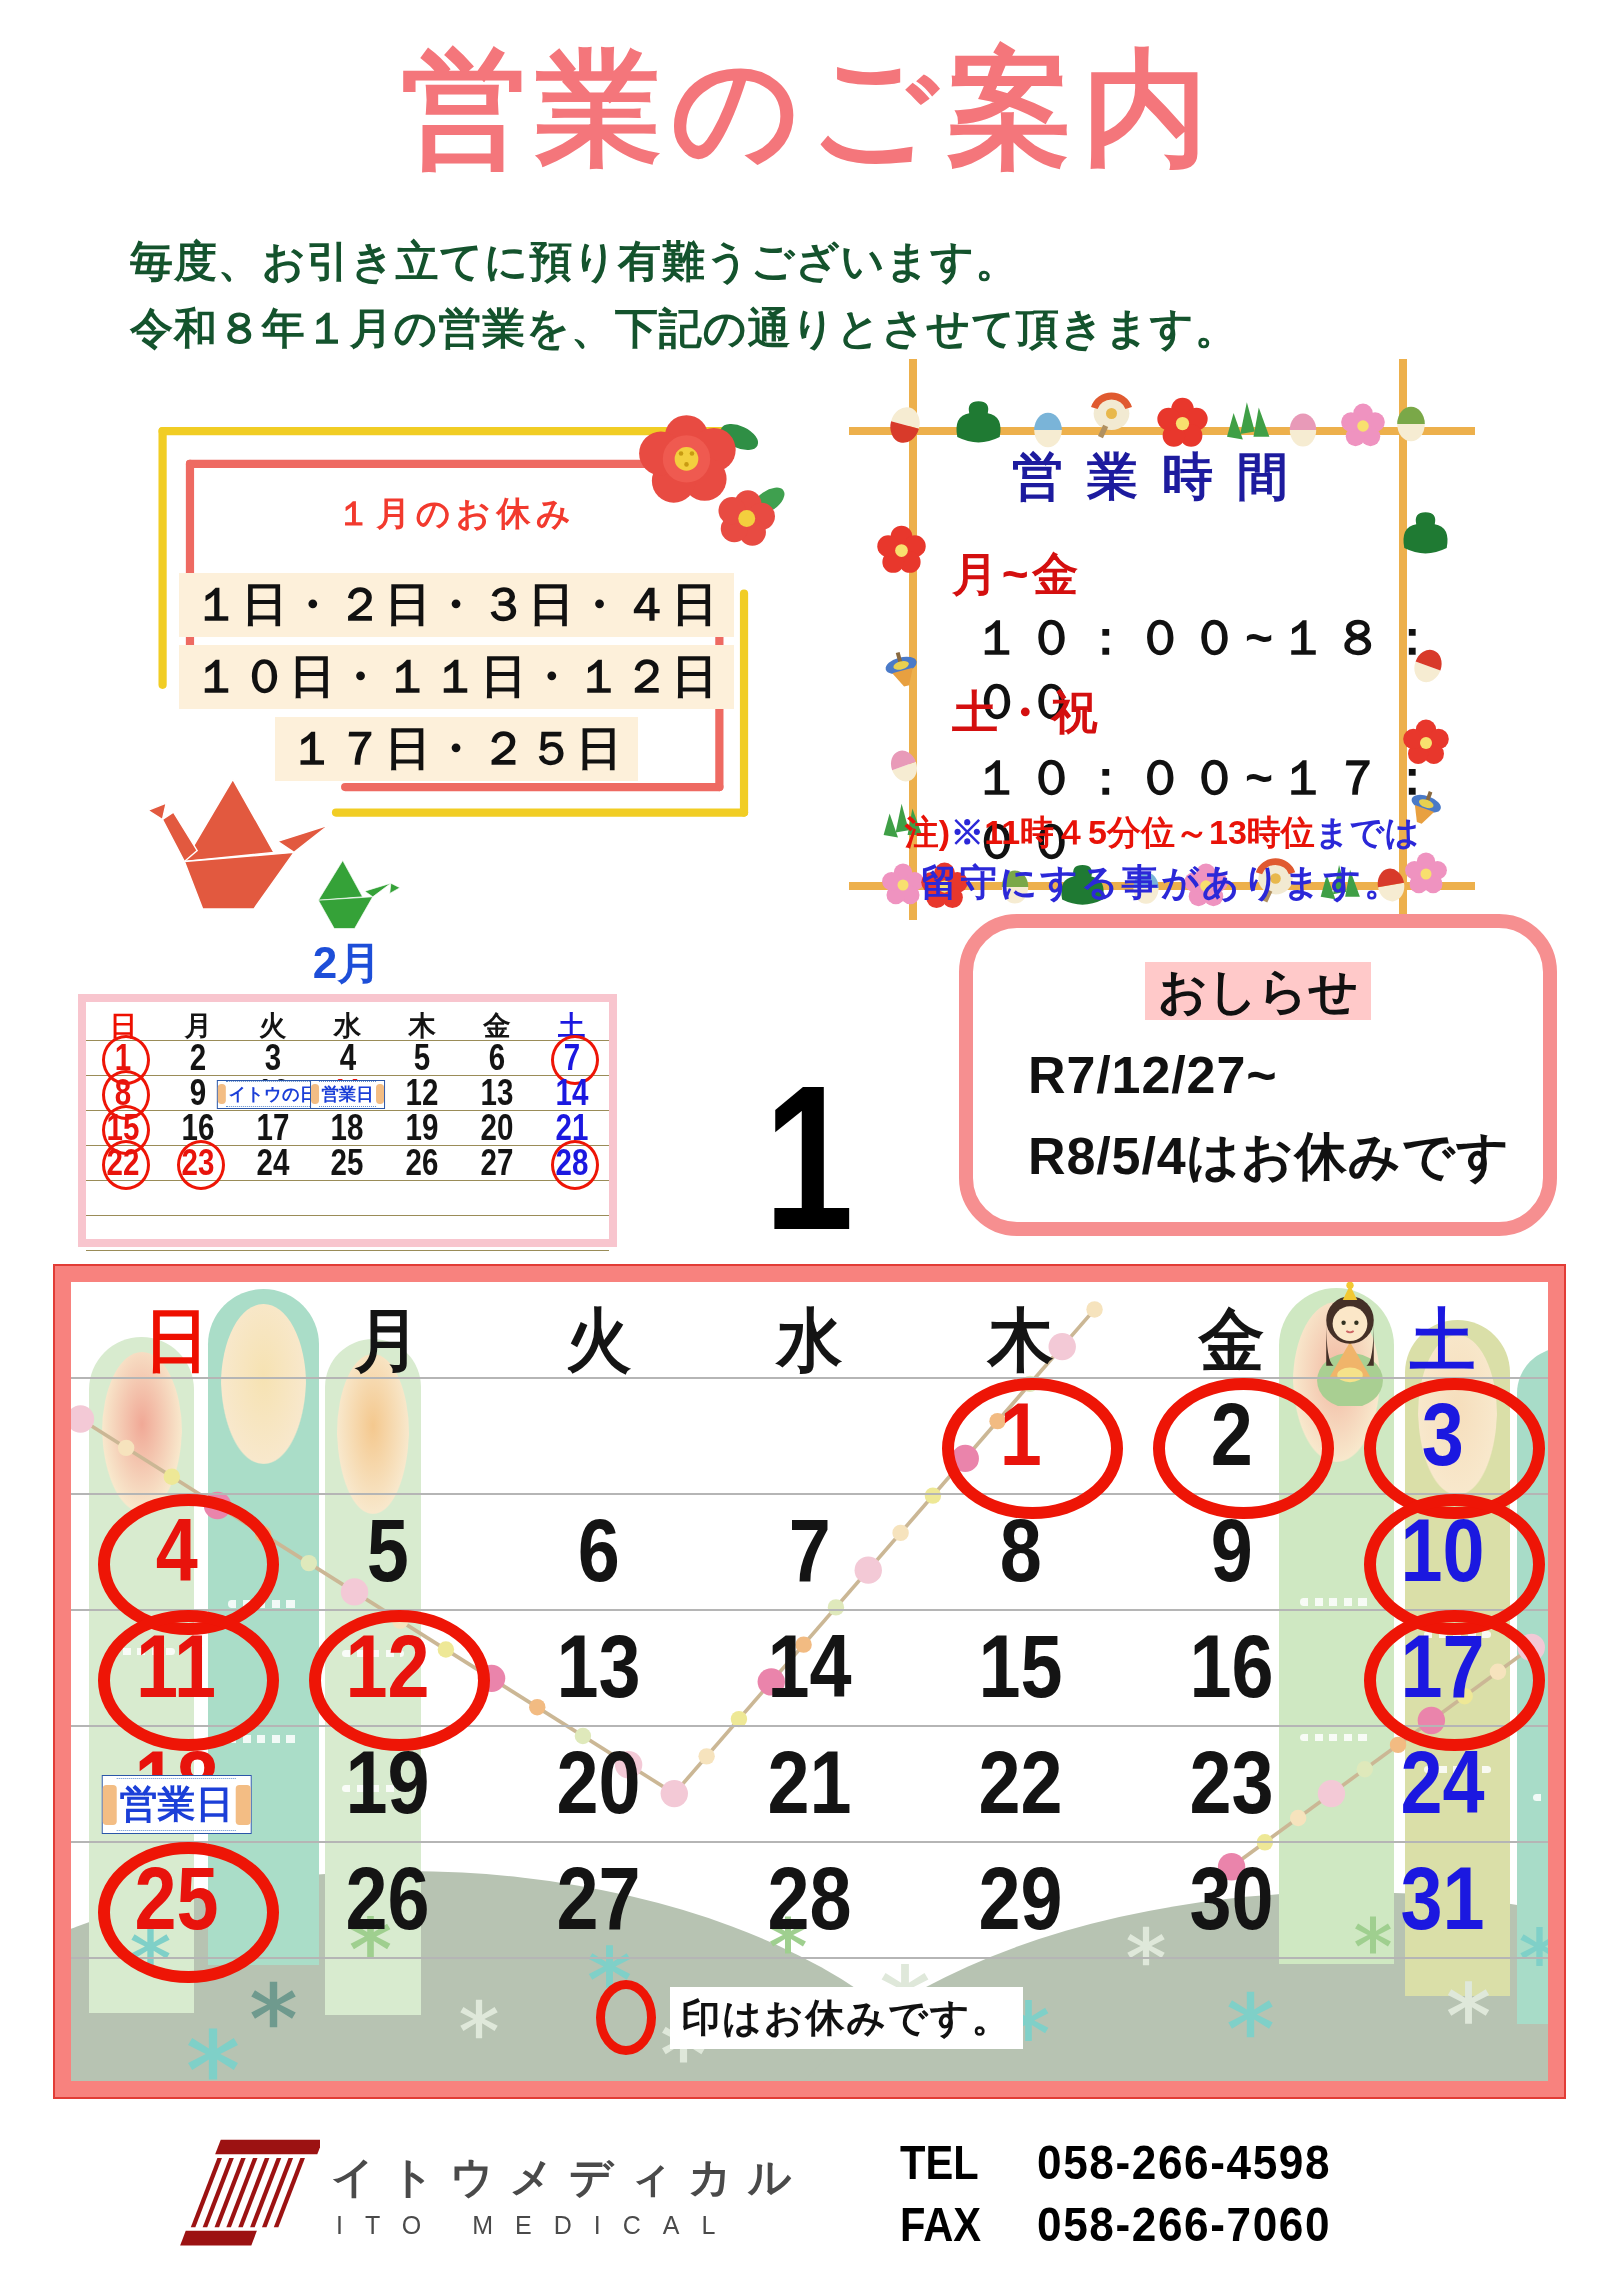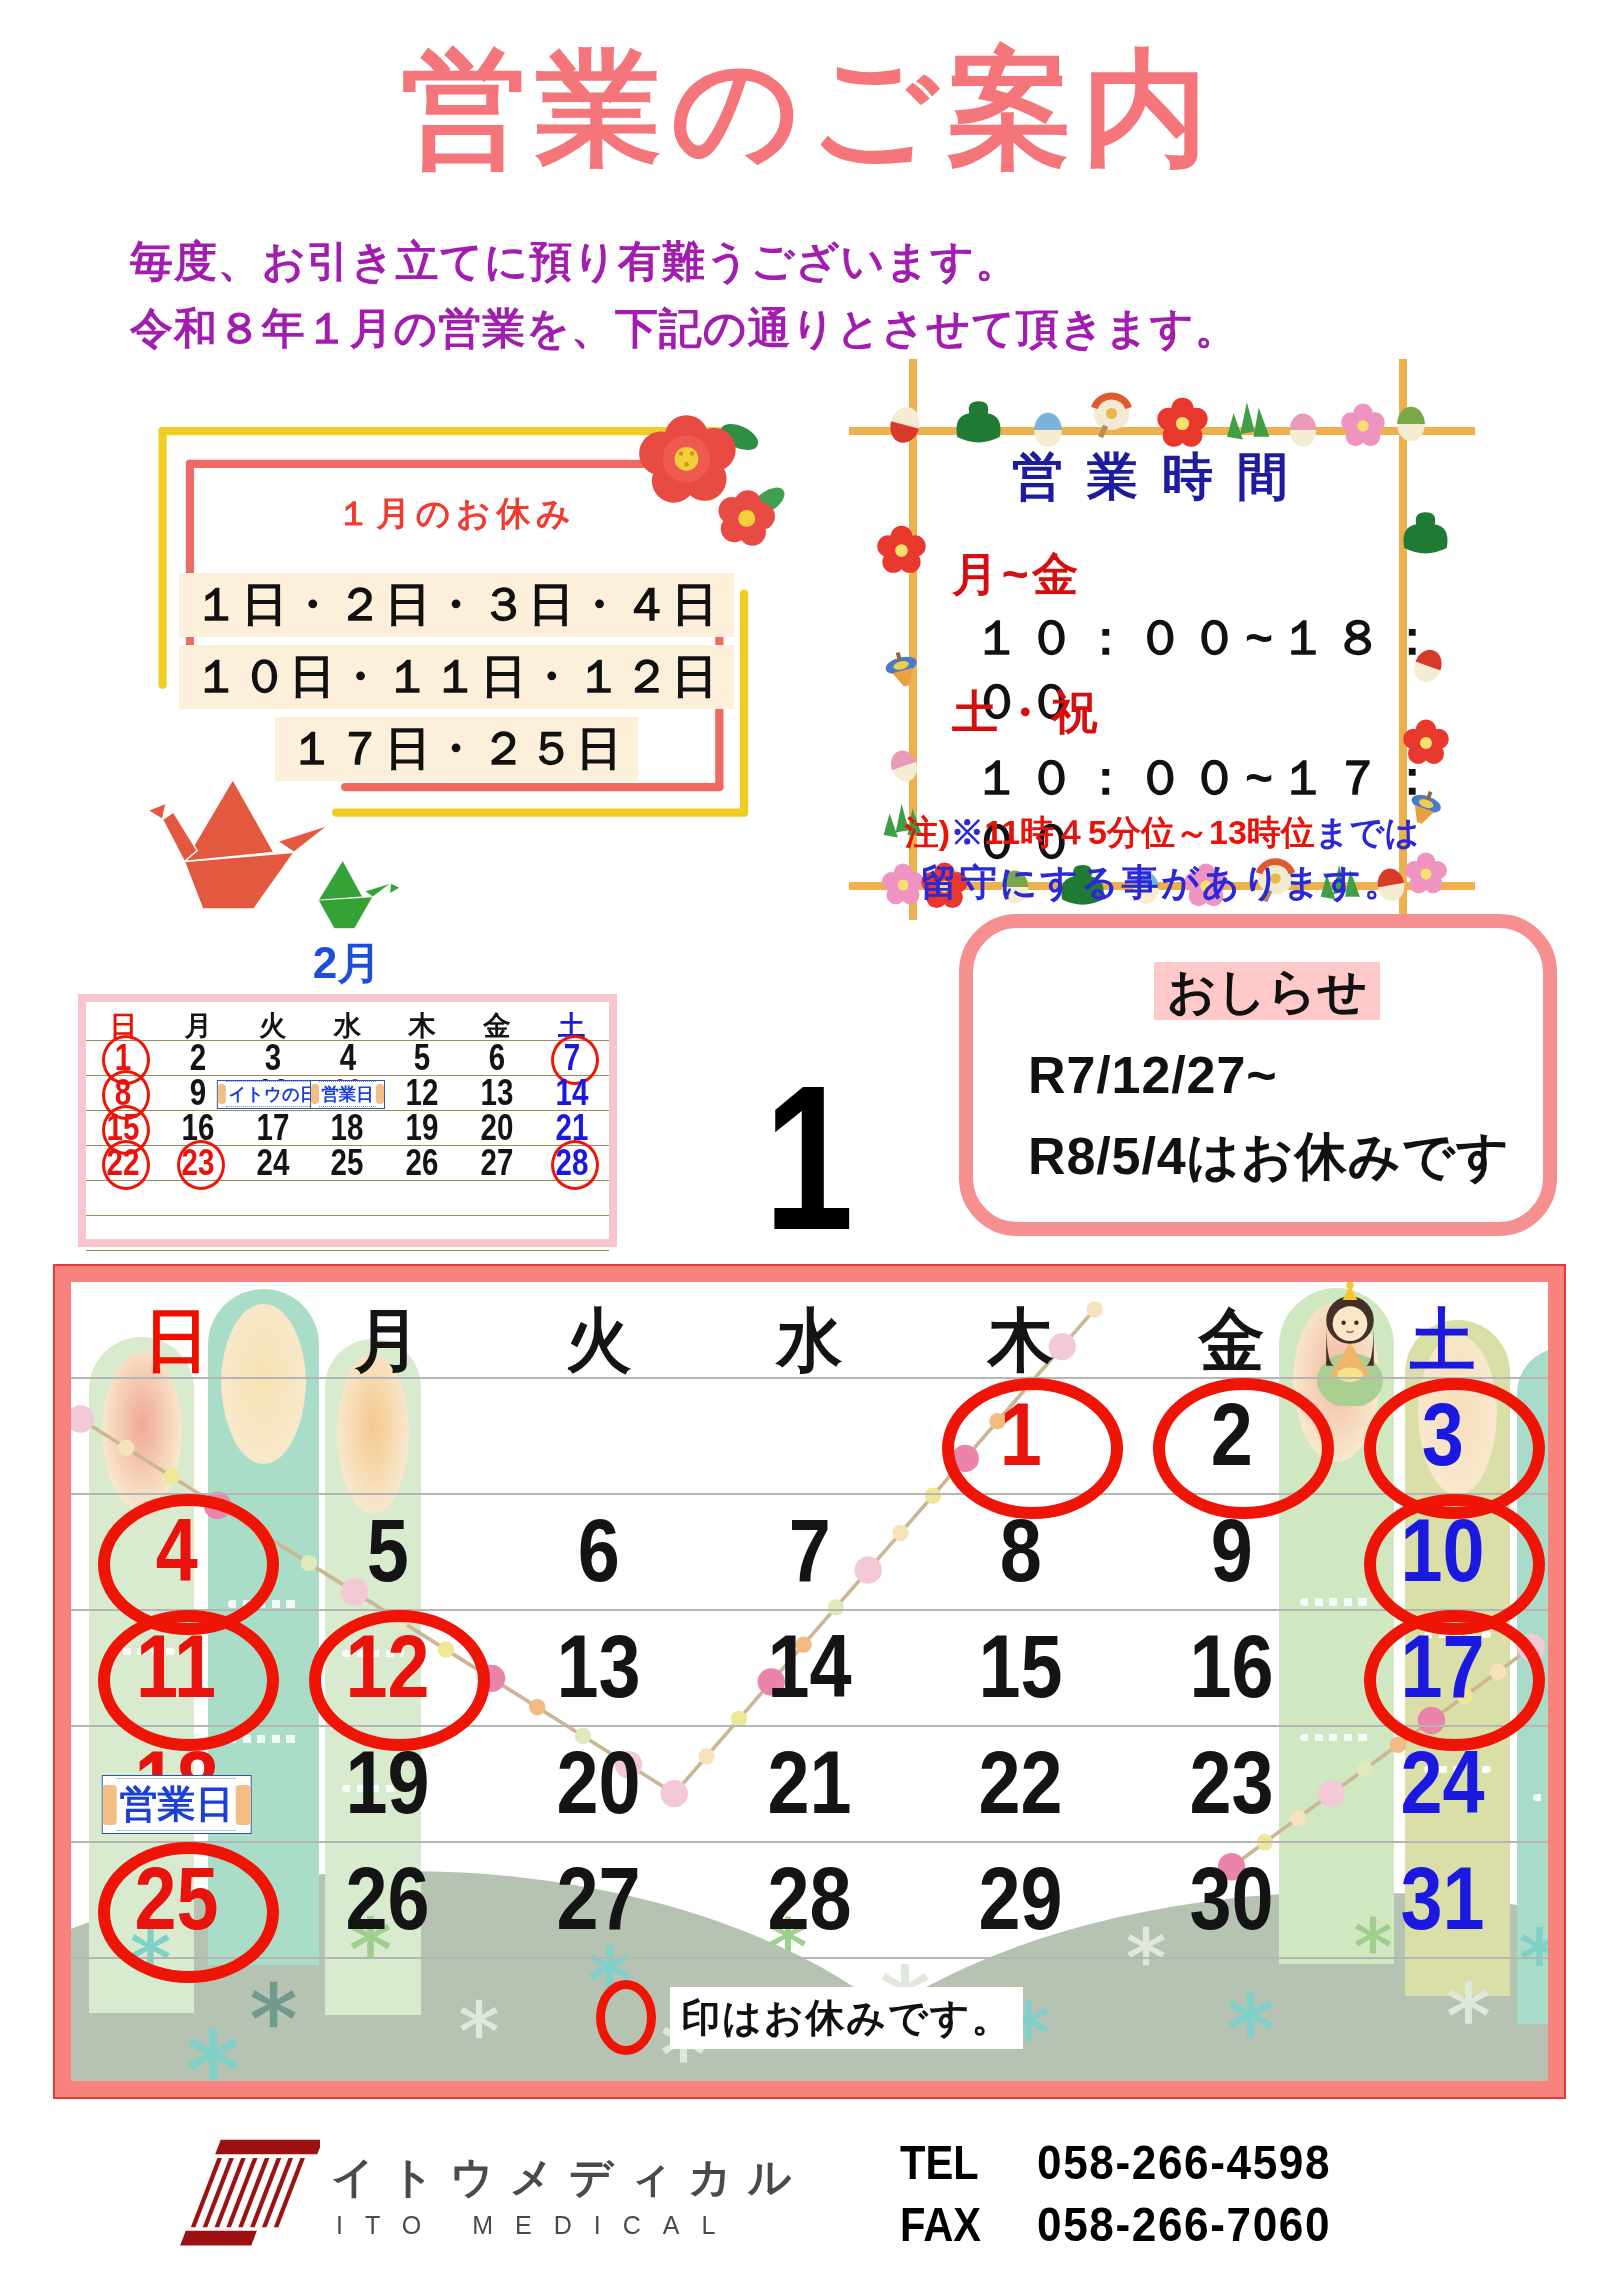--- a/index.html
+++ b/index.html
@@ -1,21 +1,21 @@
 <!DOCTYPE html>
 <html style="font-size:14.6px"><head>
 <meta charset="utf-8">
 <style>
   html,body{margin:0;padding:0;background:#fff;}
   .page{position:relative;width:1618px;height:2292px;background:#fff;overflow:hidden;
         font-family:"Liberation Sans",sans-serif;}
   
   .main-title{position:absolute;left:0;top:25.6px;width:100%;text-align:center;
     font-size:126px;font-weight:bold;color:#f4767b;letter-spacing:9.1px;}
-  .greeting{position:absolute;left:130px;top:228px;font-size:43px;font-weight:bold;color:#a21caf;
+  .greeting{position:absolute;left:130px;top:228px;font-size:43px;font-weight:bold;color:#14532d;
     line-height:1.55;letter-spacing:0.9px;}
   
   .holiday-box{position:absolute;left:146px;top:411px;width:621px;height:429px;}
   .hbx-frame{position:absolute;left:0;top:0;width:100%;height:100%;}
   .hbx-title{position:absolute;left:0;top:80px;width:100%;text-align:center;
     font-size:34px;font-weight:bold;color:#f23a2e;letter-spacing:5.5px;}
   .hbx-lines{position:absolute;left:0;top:154px;width:100%;text-align:center;}
   .hbx-line{margin:8.2px 0;}
   .hbx-line span{display:inline-block;background:#fdf0da;padding:0.9px 14.6px;
     font-size:46px;font-weight:bold;color:#111;letter-spacing:1.8px;}
@@ -54,21 +54,21 @@
      background:#fff;border:1.8px solid #2a56a8;white-space:nowrap;
      color:#1b3fd8;font-weight:bold;display:flex;align-items:center;}
   .sign .sign-txt{border-top:1.8px dotted #5e8cd0;border-bottom:1.8px dotted #5e8cd0;padding:0 2.7px;}
   .sign .hand{width:8.2px;height:20px;background:#f3bd84;border-radius:3.7px;flex:none;}
   .feb-cell .sign{top:3.7px;font-size:17.4px;height:27.4px;}
   
   .month-big{position:absolute;left:681px;top:1040px;width:256px;text-align:center;
     font-size:206px;font-weight:bold;color:#000;transform:scaleX(.78);transform-origin:center;}
   .notice-box{position:absolute;left:959px;top:914px;width:598px;height:322px;
     border:14.6px solid #f68f90;border-radius:58px;box-sizing:border-box;background:#fff;}
-  .ntc-title{position:absolute;left:0;top:31px;width:100%;text-align:center;padding-left:9px;}
+  .ntc-title{position:absolute;left:0;top:31px;width:100%;text-align:center;}
   .ntc-title span{background:#ffc9c9;padding:1.8px 12.8px;font-size:49px;font-weight:bold;color:#111;}
   .ntc-line{position:absolute;left:55px;font-size:52px;font-weight:bold;color:#111;letter-spacing:0.9px;}
   
   .main-cal{position:absolute;left:55px;top:1266px;width:1509px;height:831px;
     border:16.4px solid #f8827e;outline:2.7px solid #e23c36;box-sizing:border-box;background:#fff;}
   .mc-inner{position:absolute;left:0;top:0;right:0;bottom:0;overflow:hidden;}
   .stalk{position:absolute;border-radius:64px 64px 0 0;}
   .stalk .glow{position:absolute;left:12%;top:14.6px;width:76%;height:160px;border-radius:50%;}
   .stalk .nodes{position:absolute;left:18%;width:64%;height:7.3px;border-radius:3.7px;opacity:.85;
     background:repeating-linear-gradient(90deg,#fff 0 8.2px,transparent 8.2px 14.6px);}

